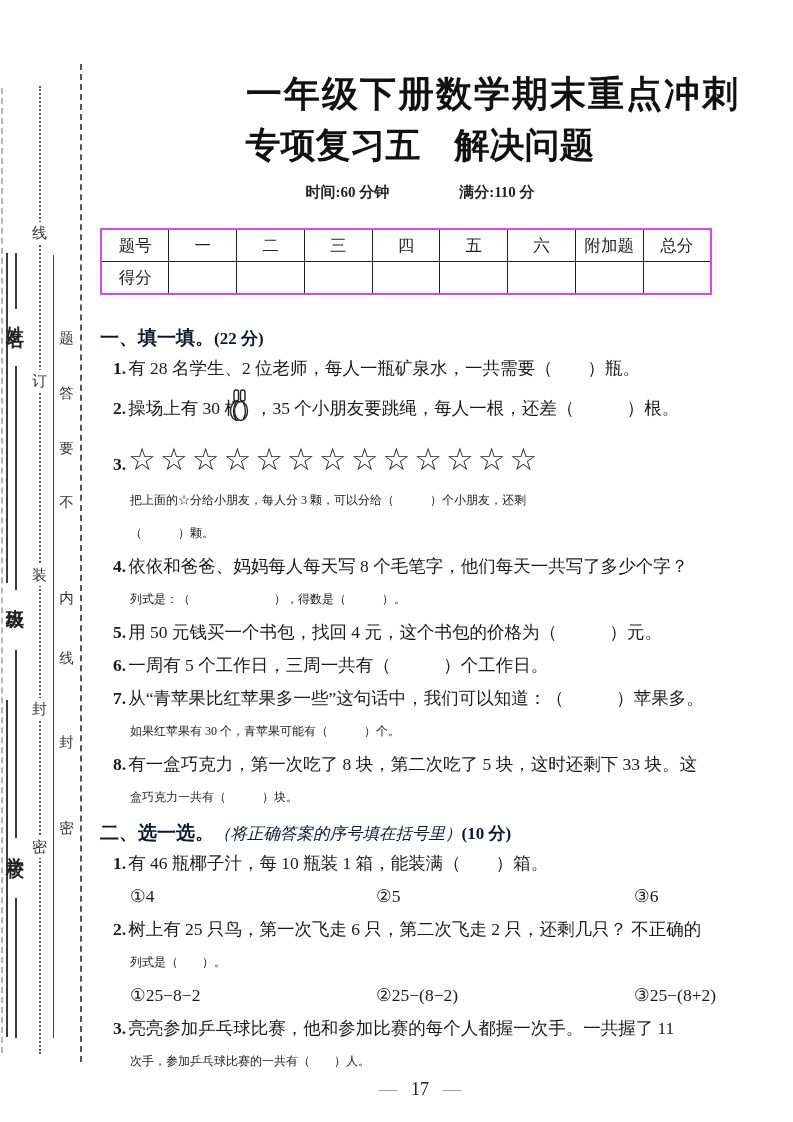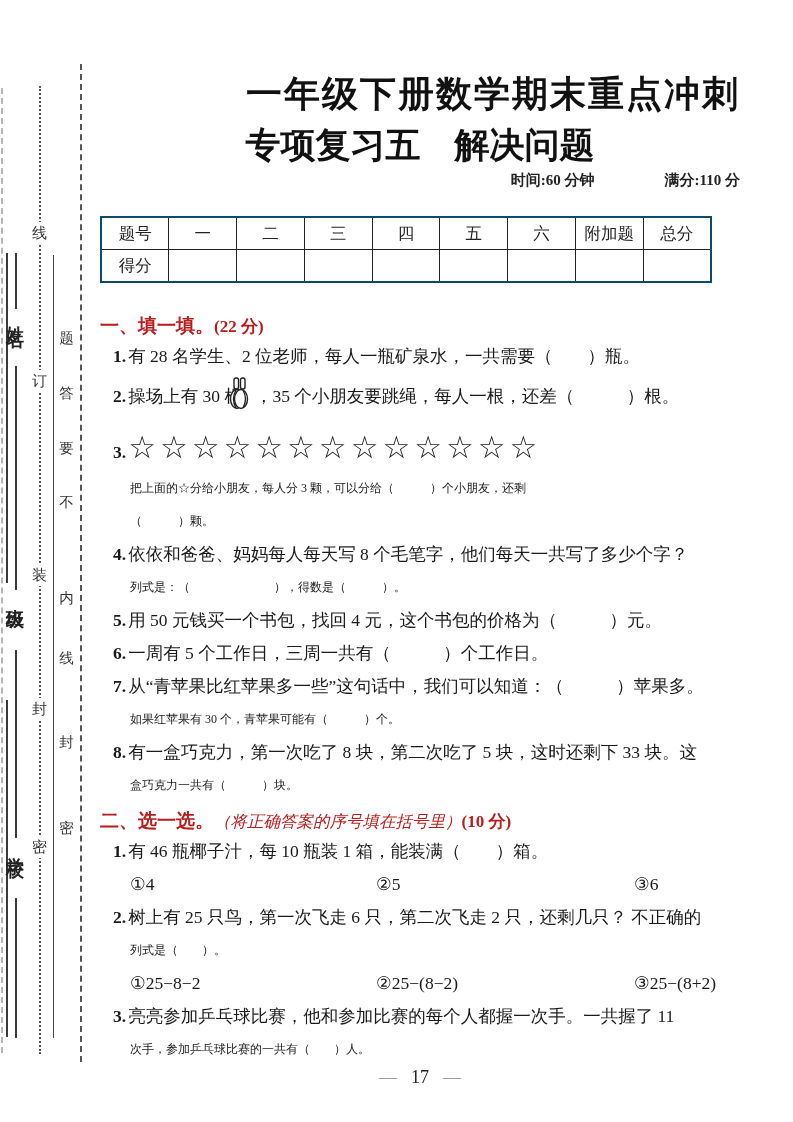--- a/index.html
+++ b/index.html
@@ -28,31 +28,31 @@
     background:#fff;padding:3px 0;line-height:16px;
   }
   .warn-char{
     position:absolute;left:58px;width:17px;text-align:center;font-size:14.5px;color:#333;line-height:16px;
   }
   
   #content{position:absolute;left:100px;top:68px;width:640px;}
   .title{text-align:right;font-size:36px;line-height:52px;font-weight:900;color:#111;letter-spacing:2px;}
   .subtitle{text-align:center;font-size:35px;line-height:36px;font-weight:bold;margin-top:8px;color:#111;}
   .subtitle .gap{display:inline-block;width:34px;}
-  .meta{text-align:right;font-size:15px;line-height:24px;font-weight:bold;margin-top:4px;color:#222;}
+  .meta{text-align:center;font-size:15px;line-height:24px;font-weight:bold;margin-top:16px;color:#222;}
   .meta .gap{display:inline-block;width:70px;}
   table.score{
     width:612px;border-collapse:collapse;margin-top:24px;table-layout:fixed;
   }
   table.score td{
     border:1.6px solid #222;text-align:center;font-size:16.5px;color:#222;
     height:31px;padding:0;
   }
-  table.score{border:2px solid #0c4a6e;}
-  .sec-heading{font-size:19px;line-height:26px;font-weight:bold;color:#b91c1c;}
+  table.score{border:2px solid #d946ef;}
+  .sec-heading{font-size:19px;line-height:26px;font-weight:bold;color:#0f172a;}
   .sec1-heading{margin-top:30px;}
   .sec2-heading{margin-top:6px;}
   .sec-points{font-weight:bold;font-size:17px;}
   .sec-note{font-weight:normal;font-size:16.5px;font-style:italic;}
   .q{font-size:17.5px;line-height:33px;padding-left:30px;text-indent:-17px;color:#1a1a1a;}
   .q-cont{font-size:12px;line-height:33px;padding-left:30px;color:#1a1a1a;}
   .q-rope{line-height:46px;}
   .qnum{font-weight:bold;margin-right:2px;}
   .stars{padding-left:30px;font-size:31px;letter-spacing:4px;line-height:40px;color:#222;white-space:nowrap;}
   .opts{display:flex;padding-left:30px;font-size:17.5px;line-height:33px;gap:36px;}

